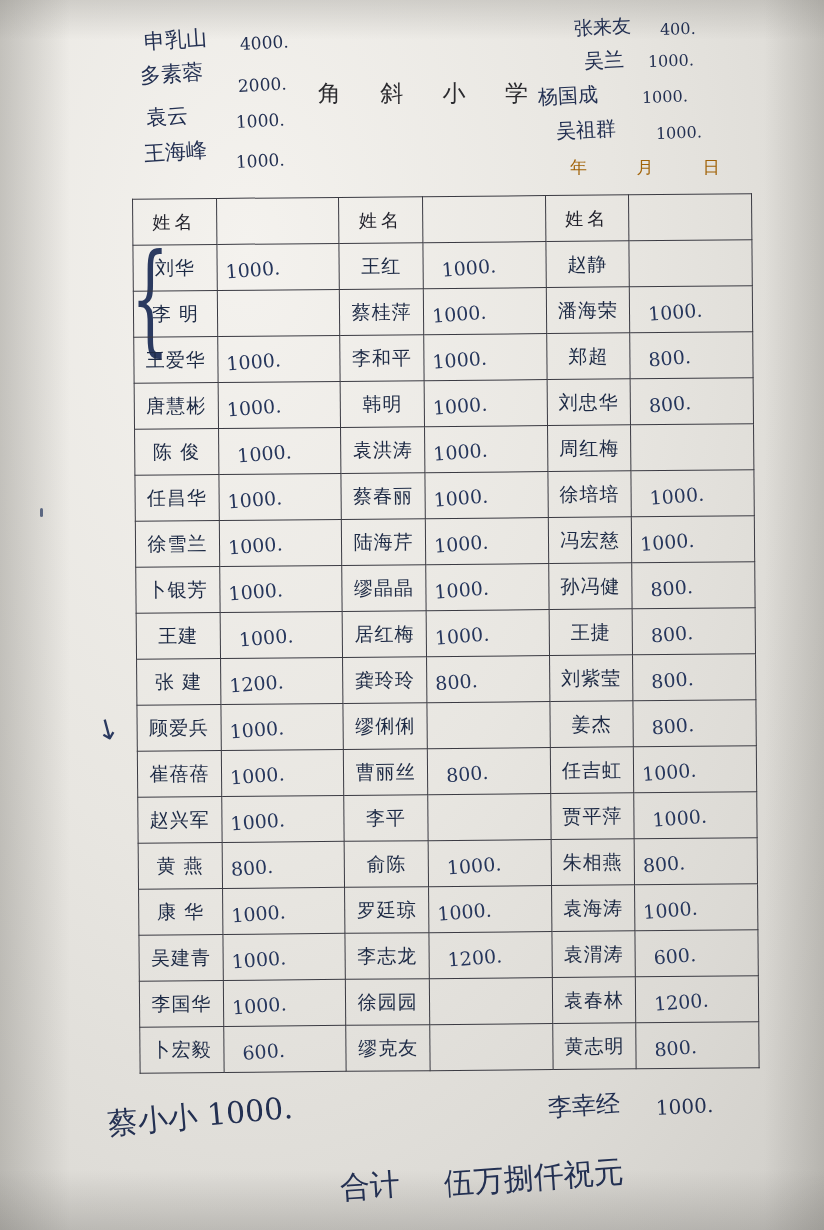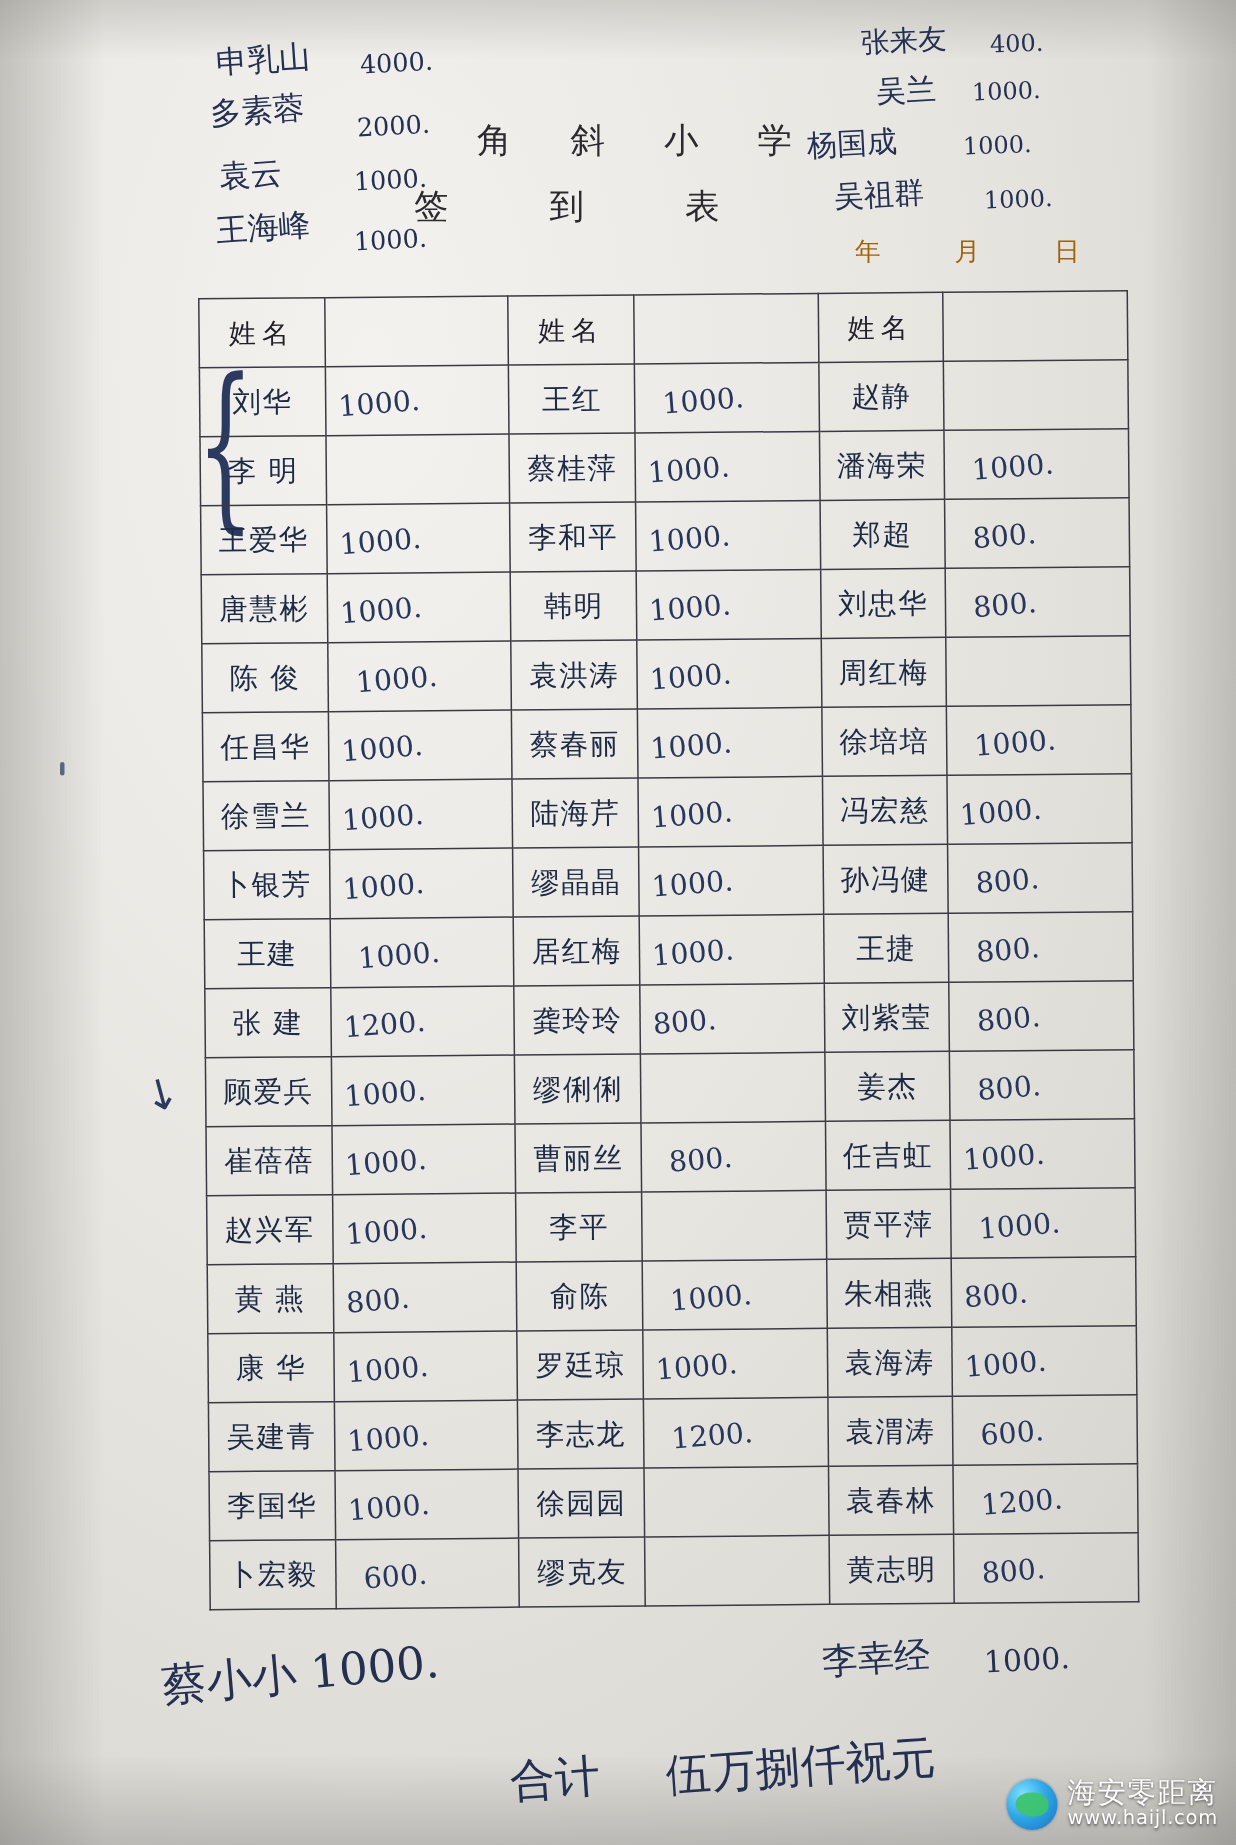--- a/index.html
+++ b/index.html
@@ -202,21 +202,20 @@
 <body>
 
 <div class="page">
   <div class="paper"></div>
   <div class="paper-shadow-left"></div>
   <div class="paper-shadow-right"></div>
   <div class="paper-shadow-top"></div>
   <div class="paper-shadow-bottom"></div>
 
   <div class="doc-title">角 斜 小 学</div>
-  <div class="doc-subtitle">签 到 表</div>
   <div class="doc-date">年 月 日</div>
 
   <div class="note" style="left:144px; top:28px; font-size:21px; transform:rotate(-4deg);">申乳山</div>
   <div class="note" style="left:240px; top:34px; font-size:17px; transform:rotate(-3deg);">4000.</div>
 
   <div class="note" style="left:140px; top:62px; font-size:21px; transform:rotate(-4deg);">多素蓉</div>
   <div class="note" style="left:238px; top:76px; font-size:17px; transform:rotate(-3deg);">2000.</div>
 
   <div class="note" style="left:146px; top:104px; font-size:21px; transform:rotate(-4deg);">袁云</div>
   <div class="note" style="left:236px; top:112px; font-size:17px; transform:rotate(-3deg);">1000.</div>
@@ -525,20 +524,13 @@
     </table>
   </div>
 
   <div class="note" style="left:108px; top:1104px; font-size:30px; transform:rotate(-5deg);">蔡小小 1000.</div>
   <div class="note" style="left:548px; top:1092px; font-size:24px; transform:rotate(-4deg);">李幸经</div>
   <div class="note" style="left:656px; top:1096px; font-size:20px; transform:rotate(-3deg);">1000.</div>
 
   <div class="note" style="left:340px; top:1168px; font-size:30px; transform:rotate(-4deg);">合计</div>
   <div class="note" style="left:444px; top:1164px; font-size:30px; transform:rotate(-4deg);">伍万捌仟祝元</div>
 
-  <div class="watermark">
-    <div class="wm-globe"></div>
-    <div class="wm-text">
-      <span class="wm-cn">海安零距离</span>
-      <span class="wm-en">www.haijl.com</span>
-    </div>
-  </div>
 </div>
 
 </body></html>

